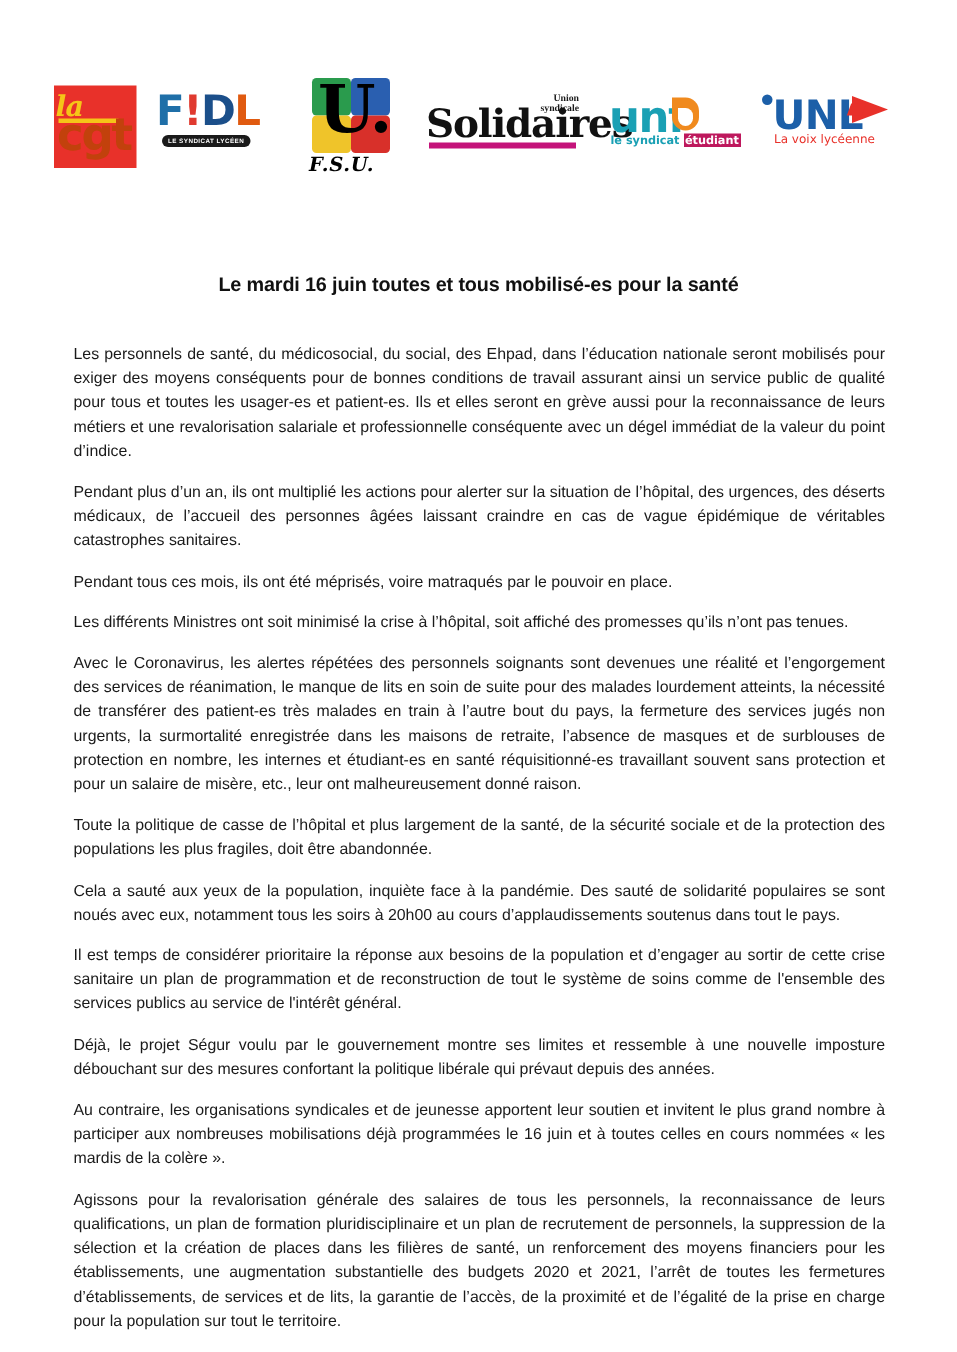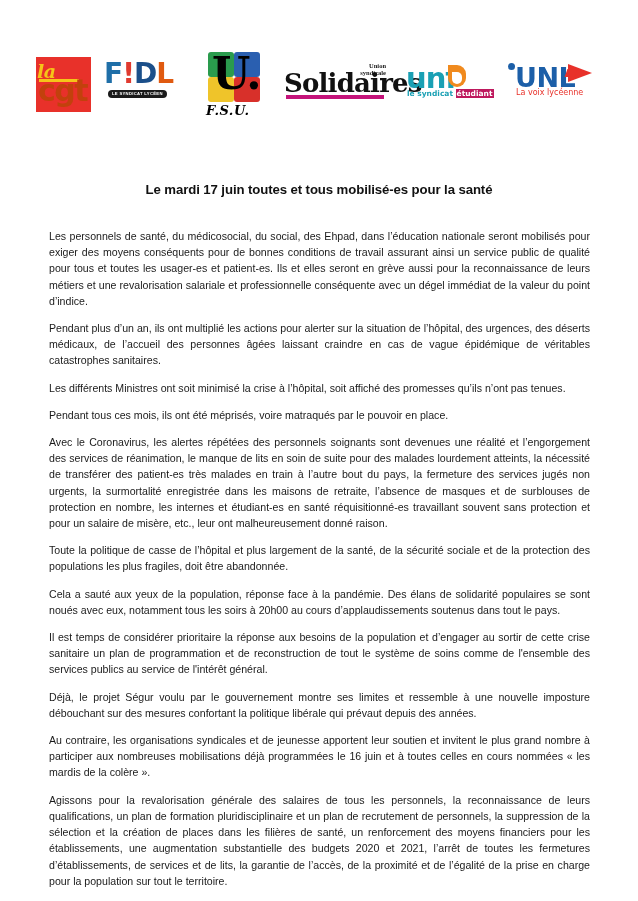--- a/index.html
+++ b/index.html
@@ -313,30 +313,30 @@
 
     <div class="logo logo-unl">
       <div class="unl-dot"></div>
       <div class="unl-main">UNL</div>
       <div class="unl-horn"></div>
       <div class="unl-sub">La voix lycéenne</div>
     </div>
 
   </div>
 
-  <div class="doc-title">Le mardi 17 juin toutes et tous mobilisé-es pour la santé</div>
+  <div class="doc-title">Le mardi 16 juin toutes et tous mobilisé-es pour la santé</div>
 
   <div class="doc-body">
     <p class="para">Les personnels de santé, du médicosocial, du social, des Ehpad, dans l’éducation nationale seront mobilisés pour exiger des moyens conséquents pour de bonnes conditions de travail assurant ainsi un service public de qualité pour tous et toutes les usager-es et patient-es. Ils et elles seront en grève aussi pour la reconnaissance de leurs métiers et une revalorisation salariale et professionnelle conséquente avec un dégel immédiat de la valeur du point d’indice.</p>
     <p class="para">Pendant plus d’un an, ils ont multiplié les actions pour alerter sur la situation de l’hôpital, des urgences, des déserts médicaux, de l’accueil des personnes âgées laissant craindre en cas de vague épidémique de véritables catastrophes sanitaires.</p>
+    <p class="para">Pendant tous ces mois, ils ont été méprisés, voire matraqués par le pouvoir en place.</p>
     <p class="para">Les différents Ministres ont soit minimisé la crise à l’hôpital, soit affiché des promesses qu’ils n’ont pas tenues.</p>
-    <p class="para">Pendant tous ces mois, ils ont été méprisés, voire matraqués par le pouvoir en place.</p>
     <p class="para">Avec le Coronavirus, les alertes répétées des personnels soignants sont devenues une réalité et l’engorgement des services de réanimation, le manque de lits en soin de suite pour des malades lourdement atteints, la nécessité de transférer des patient-es très malades en train à l’autre bout du pays, la fermeture des services jugés non urgents, la surmortalité enregistrée dans les maisons de retraite, l’absence de masques et de surblouses de protection en nombre, les internes et étudiant-es en santé réquisitionné-es travaillant souvent sans protection et pour un salaire de misère, etc., leur ont malheureusement donné raison.</p>
     <p class="para">Toute la politique de casse de l’hôpital et plus largement de la santé, de la sécurité sociale et de la protection des populations les plus fragiles, doit être abandonnée.</p>
-    <p class="para">Cela a sauté aux yeux de la population, réponse face à la pandémie. Des élans de solidarité populaires se sont noués avec eux, notamment tous les soirs à 20h00 au cours d’applaudissements soutenus dans tout le pays.</p>
+    <p class="para">Cela a sauté aux yeux de la population, inquiète face à la pandémie. Des sauté de solidarité populaires se sont noués avec eux, notamment tous les soirs à 20h00 au cours d’applaudissements soutenus dans tout le pays.</p>
     <p class="para">Il est temps de considérer prioritaire la réponse aux besoins de la population et d’engager au sortir de cette crise sanitaire un plan de programmation et de reconstruction de tout le système de soins comme de l'ensemble des services publics au service de l'intérêt général.</p>
     <p class="para">Déjà, le projet Ségur voulu par le gouvernement montre ses limites et ressemble à une nouvelle imposture débouchant sur des mesures confortant la politique libérale qui prévaut depuis des années.</p>
     <p class="para">Au contraire, les organisations syndicales et de jeunesse apportent leur soutien et invitent le plus grand nombre à participer aux nombreuses mobilisations déjà programmées le 16 juin et à toutes celles en cours nommées « les mardis de la colère ».</p>
     <p class="para">Agissons pour la revalorisation générale des salaires de tous les personnels, la reconnaissance de leurs qualifications, un plan de formation pluridisciplinaire et un plan de recrutement de personnels, la suppression de la sélection et la création de places dans les filières de santé, un renforcement des moyens financiers pour les établissements, une augmentation substantielle des budgets 2020 et 2021, l’arrêt de toutes les fermetures d’établissements, de services et de lits, la garantie de l’accès, de la proximité et de l’égalité de la prise en charge pour la population sur tout le territoire.</p>
     <p class="para last">Le 16 juin tous et toutes mobilisé-es pour la santé et en soutien à l’ensemble des personnels de ce secteur.</p>
   </div>
 
 </div>
 
 </body></html>

